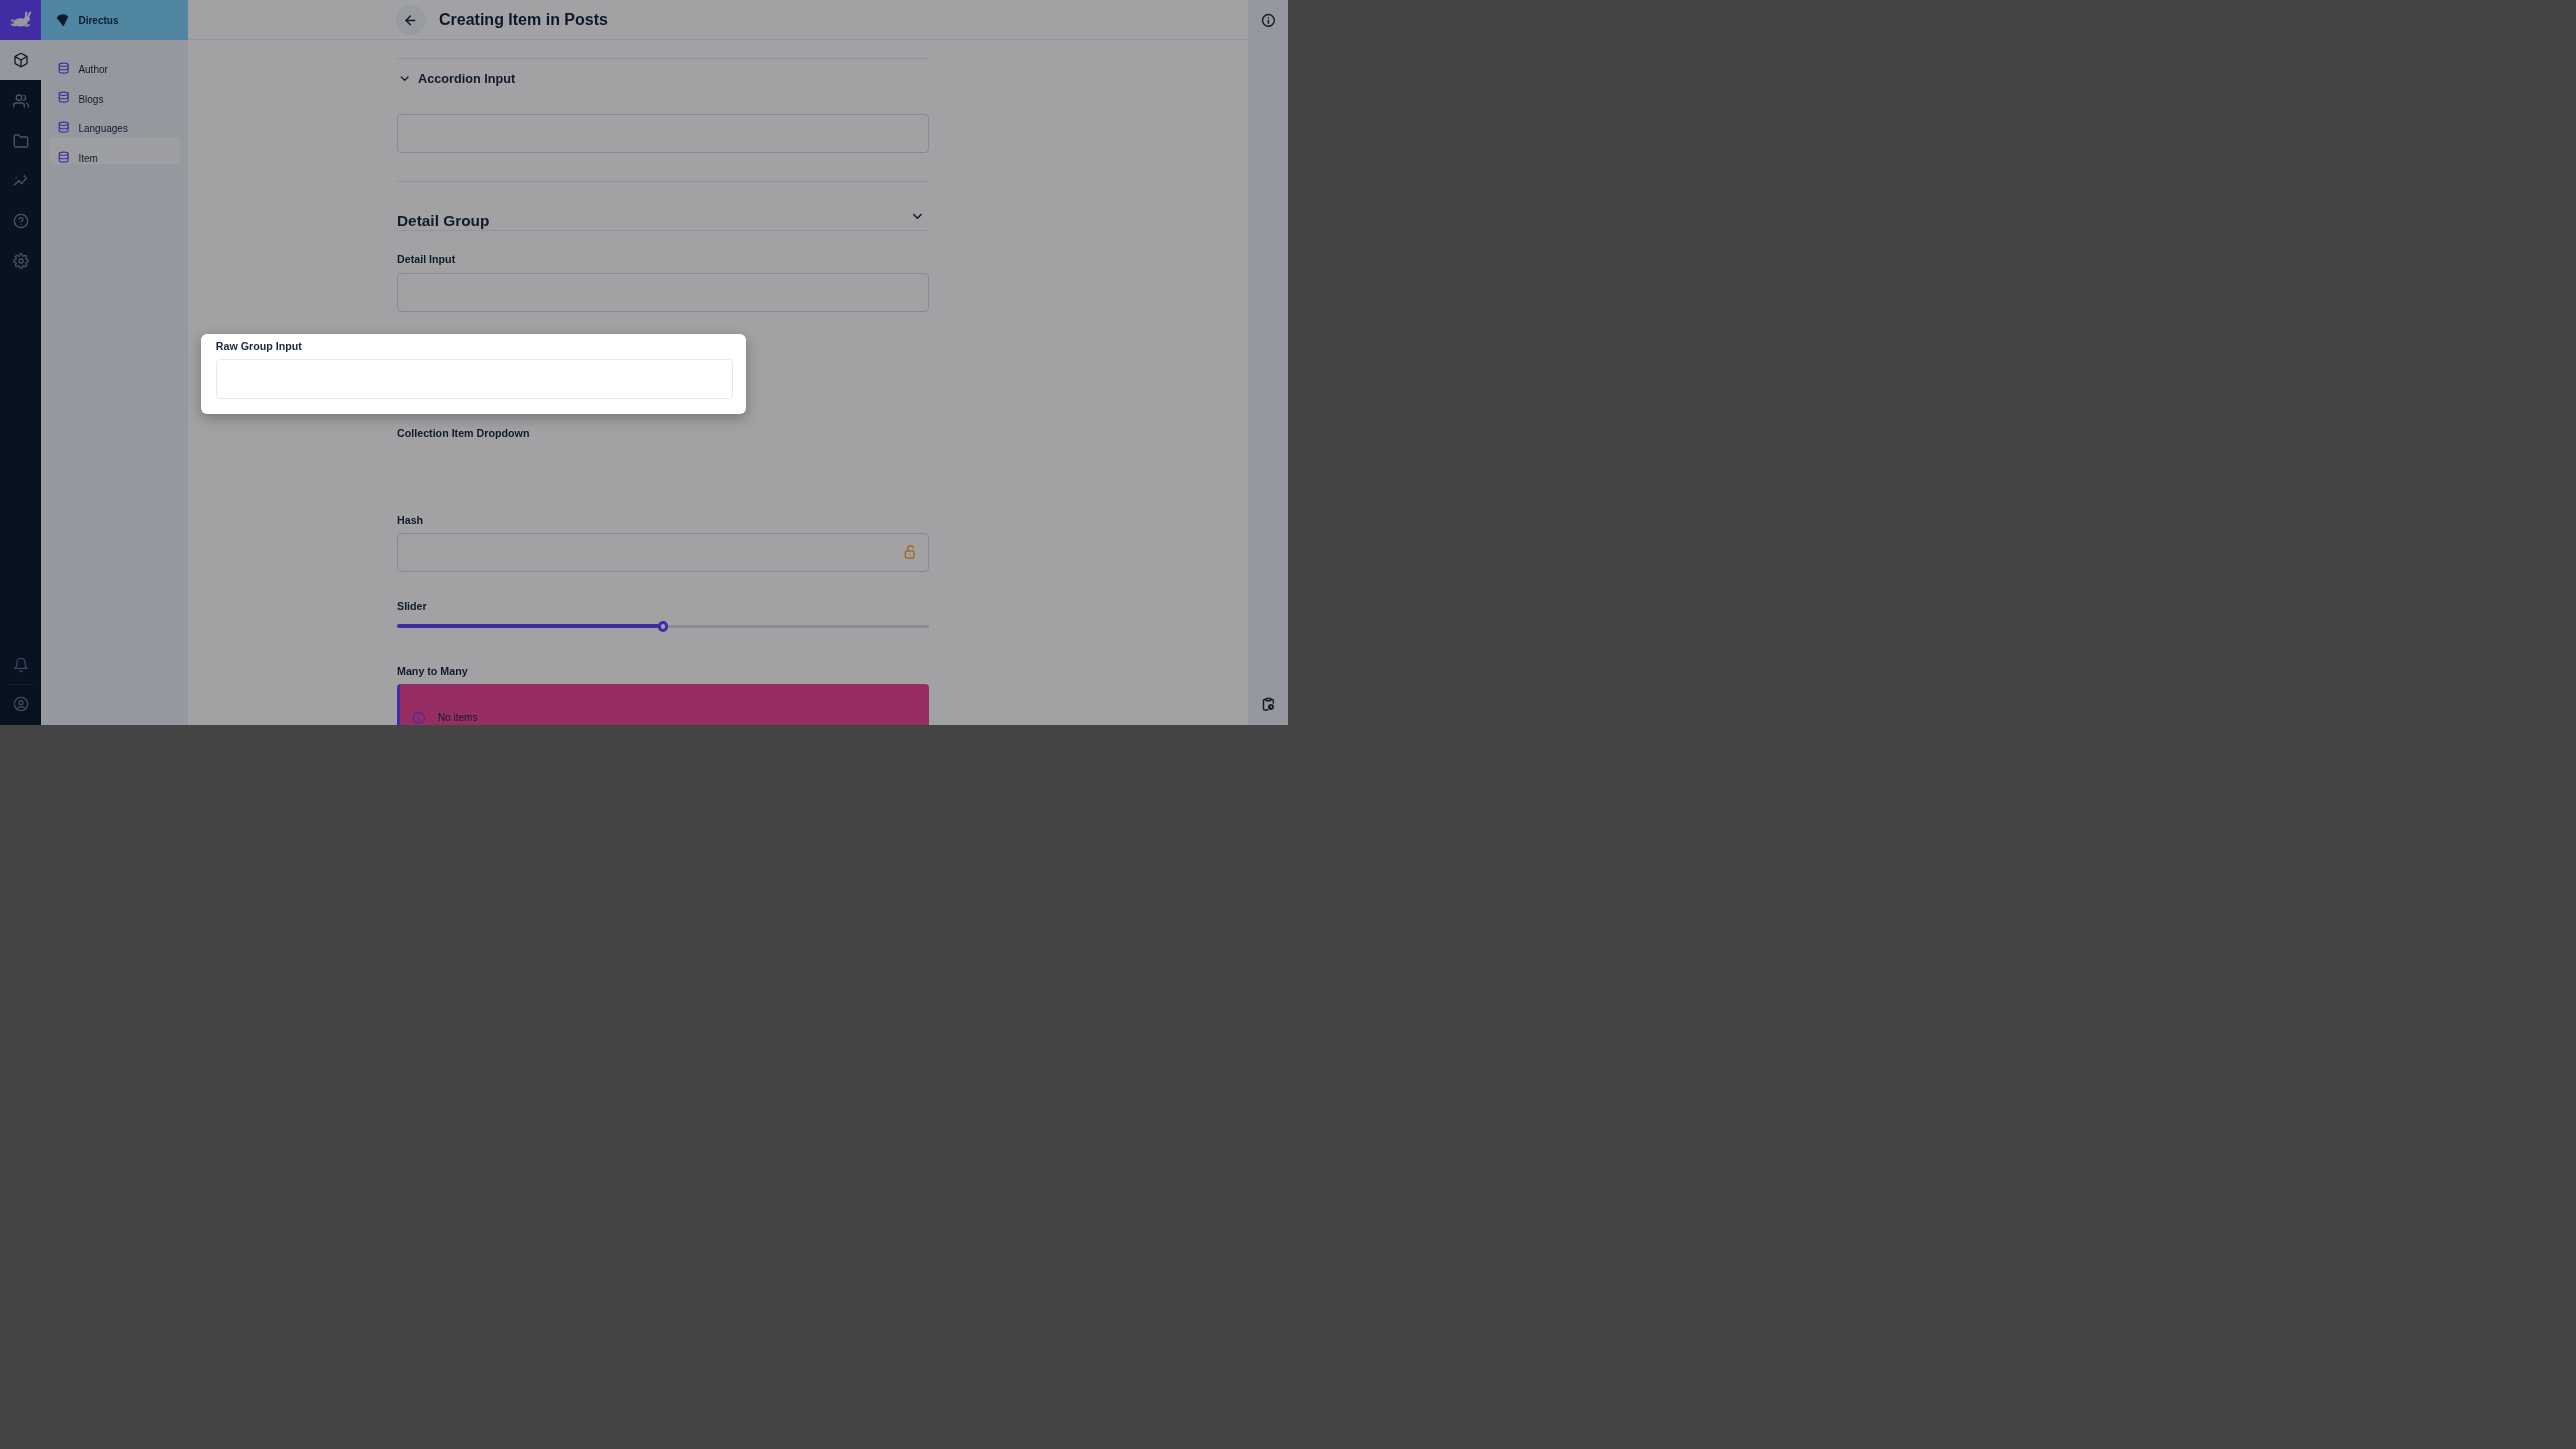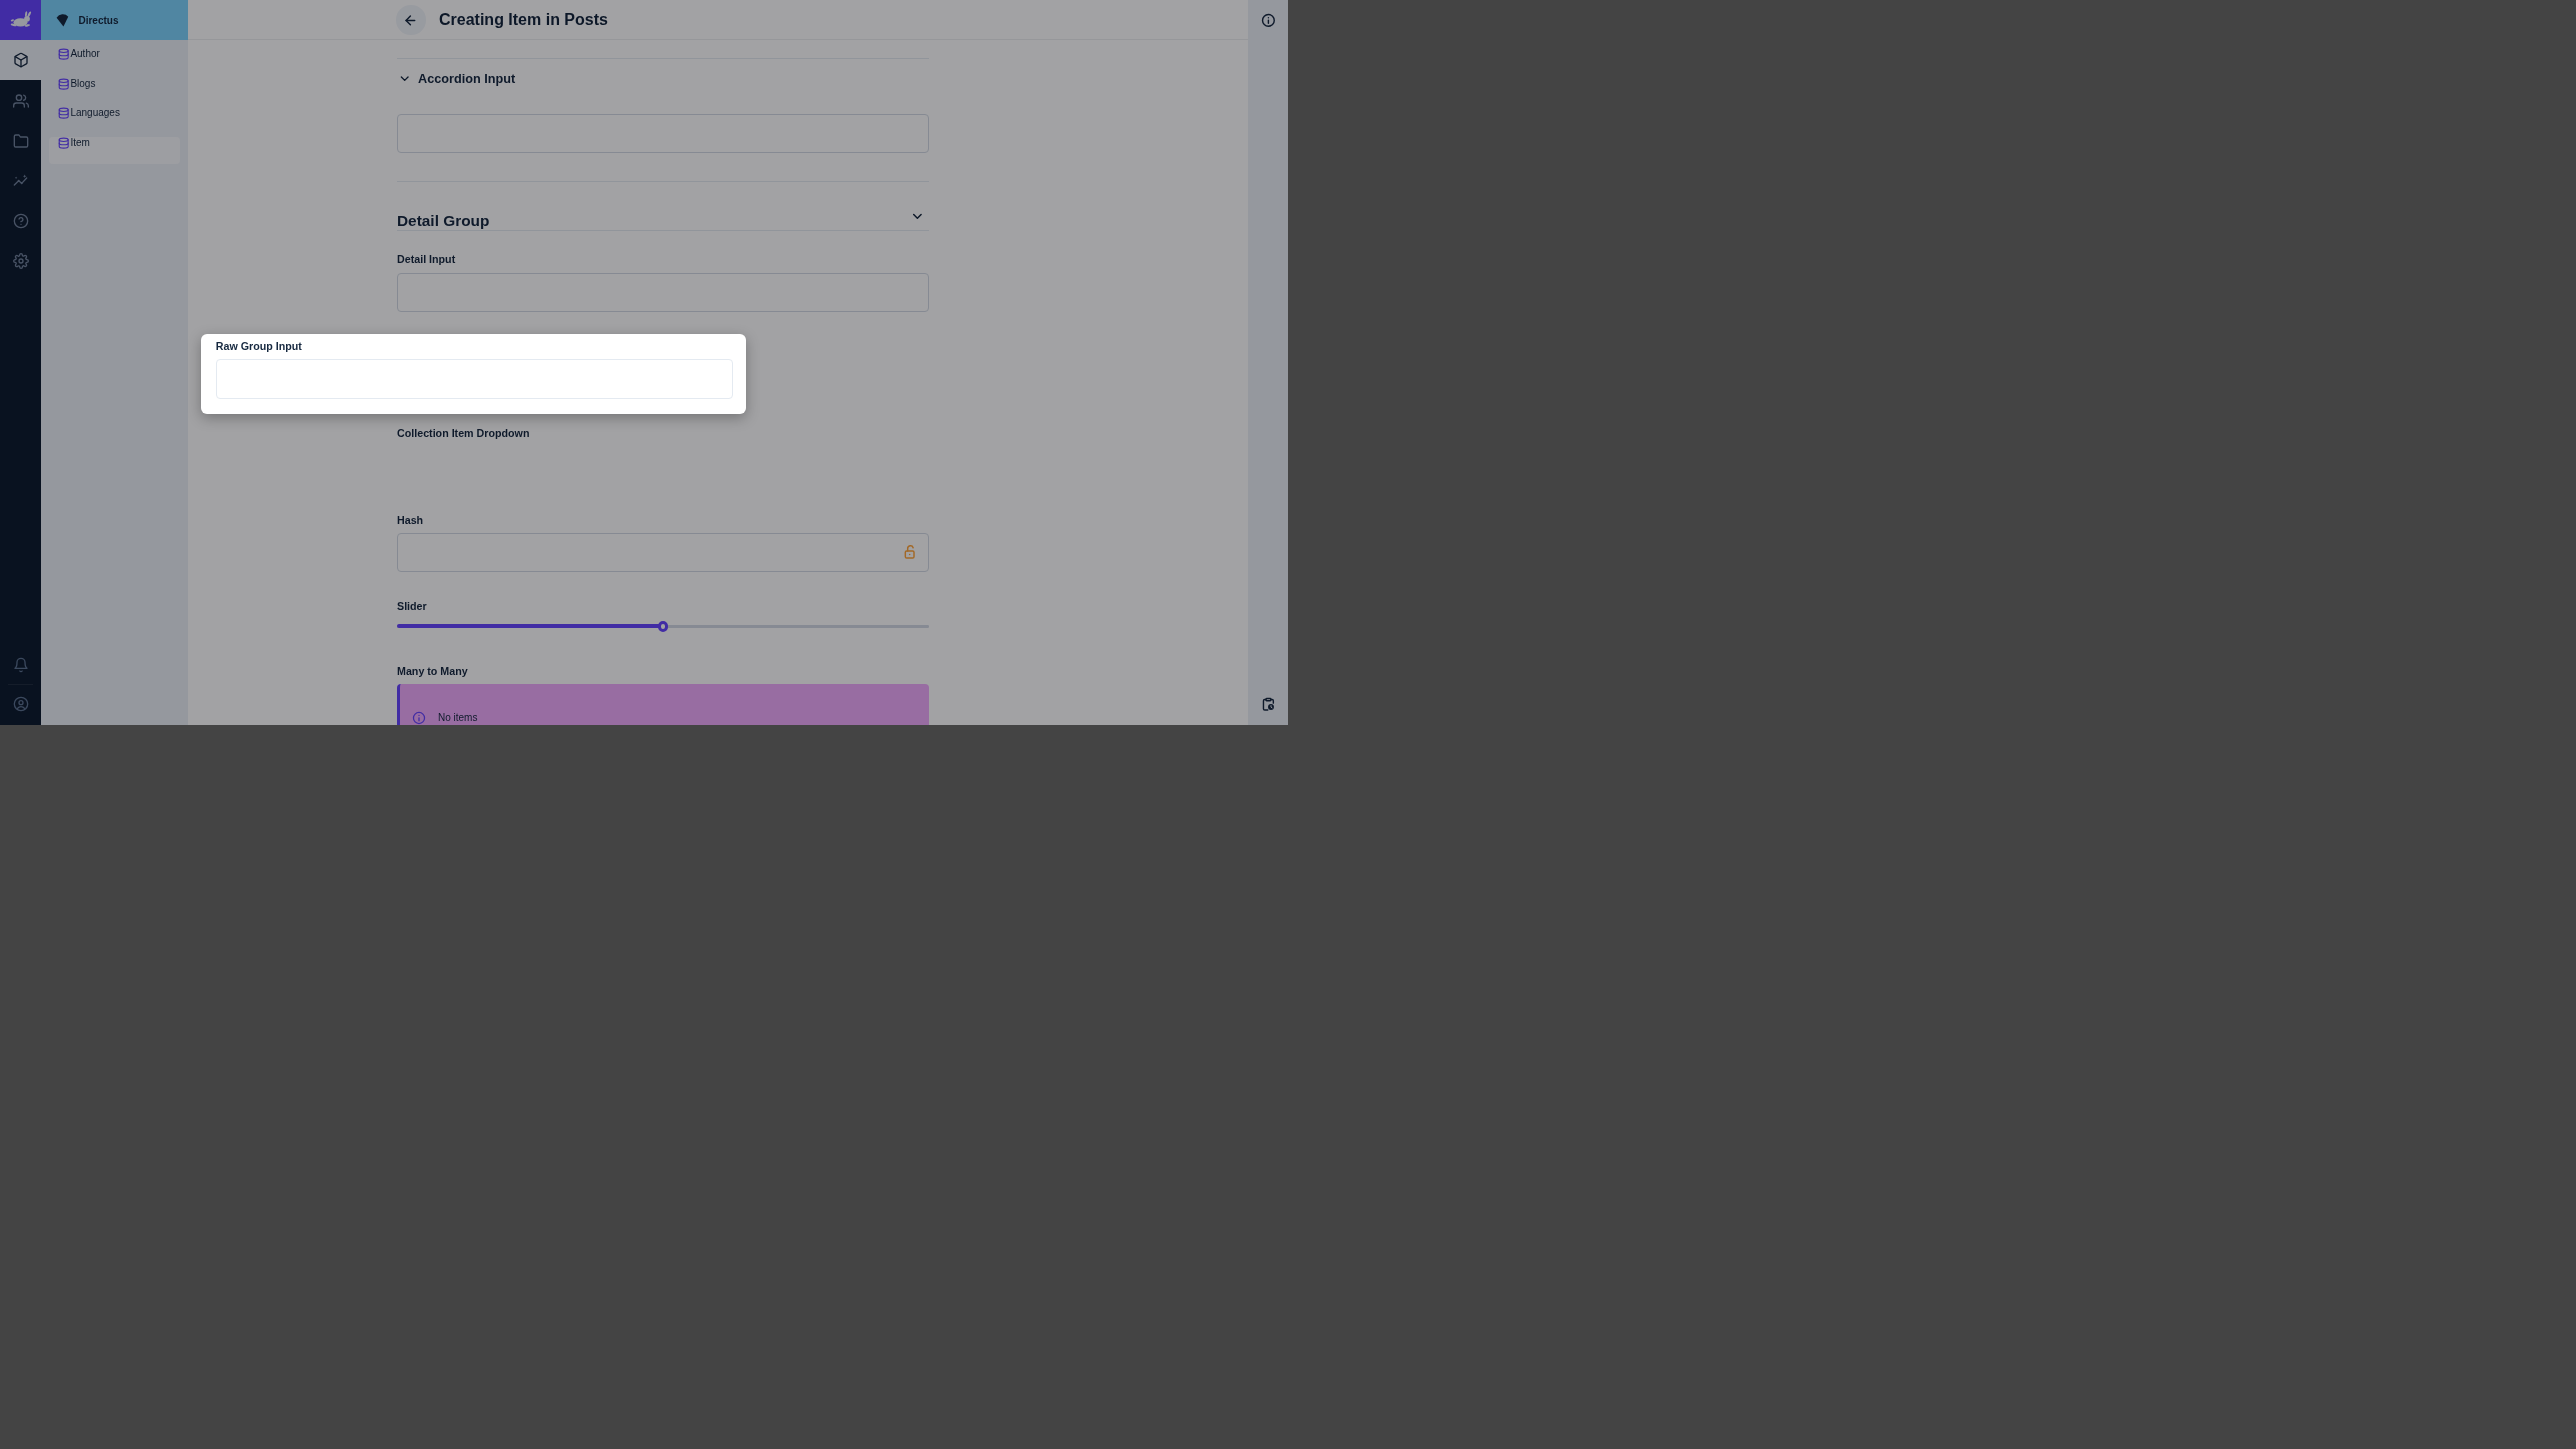--- a/index.html
+++ b/index.html
@@ -18,21 +18,21 @@
   .module-tile svg,.mb-foot svg{width:16px;height:16px;}
   .mb-foot{position:absolute;left:0;width:41px;height:40px;display:flex;align-items:center;justify-content:center;color:#5d7290;cursor:pointer;}
   .mb-divider{position:absolute;left:8px;width:25px;height:1.3px;background:rgba(255,255,255,0.08);}
 
   
   .sidebar{position:absolute;left:41px;top:0;width:147px;height:725px;background:#ebeff5;z-index:1;}
   .project-bar{position:absolute;left:0;top:0;width:147px;height:40px;background:#7dd3fc;display:flex;align-items:center;gap:6.7px;padding-left:13.4px;cursor:pointer;}
   .project-bar svg{width:17.4px;height:17.4px;flex:0 0 auto;}
   .project-name{font-size:10px;font-weight:700;color:var(--heading);}
   .nav-list{position:absolute;left:8px;top:48px;width:131px;display:flex;flex-direction:column;gap:2.7px;}
-  .nav-item{height:27px;border-radius:4px;display:flex;align-items:flex-start;padding:0 8px;cursor:pointer;}
+  .nav-item{height:27px;border-radius:4px;display:flex;align-items:flex-end;gap:8px;padding:0 8px;cursor:pointer;}
   .nav-item.active{background:#f7f9fc;}
   .nav-item svg{width:13.4px;height:13.4px;color:var(--accent);flex:0 0 auto;}
   .nav-label{font-size:10px;font-weight:500;color:var(--heading);}
 
   
   .main{position:absolute;left:188px;top:0;width:1061px;height:725px;background:#fff;z-index:1;}
   .topbar{position:absolute;left:0;top:0;width:100%;height:40px;background:#fff;border-bottom:0.7px solid rgba(23,41,64,0.08);}
   .back-btn{position:absolute;left:208px;top:5.4px;width:29.5px;height:29.5px;border-radius:50%;background:#f0f4f9;display:flex;align-items:center;justify-content:center;color:var(--heading);cursor:pointer;}
   .back-btn svg{width:14.8px;height:14.8px;}
   .page-title{position:absolute;left:251px;top:0;height:40px;display:flex;align-items:center;font-size:16px;font-weight:700;color:#14253c;}
@@ -50,21 +50,21 @@
   .hash-wrap .input{left:0;top:0;width:100%;}
   .lock{position:absolute;right:10.7px;top:11.4px;width:16px;height:16px;color:var(--warning);}
 
   
   .slider{position:absolute;left:209px;width:532px;height:10.7px;cursor:pointer;}
   .slider .track{position:absolute;left:0;top:4px;width:100%;height:2.7px;border-radius:1.3px;background:#d3dae4;}
   .slider .fill{position:absolute;left:0;top:3.4px;height:4px;border-radius:2px;background:var(--accent);}
   .slider .thumb{position:absolute;top:0;width:10.7px;height:10.7px;margin-left:-5.4px;border-radius:50%;background:#fff;border:3px solid var(--accent);cursor:grab;}
 
   
-  .notice{position:absolute;left:209px;width:532px;height:67px;background:#f0abfc;border-left:3px solid var(--accent);border-radius:4px;display:flex;align-items:center;gap:12px;padding-left:12px;}
+  .notice{position:absolute;left:209px;width:532px;height:67px;background:#ec4899;border-left:3px solid var(--accent);border-radius:4px;display:flex;align-items:center;gap:12px;padding-left:12px;}
   .notice svg{width:14px;height:14px;color:var(--accent);flex:0 0 auto;}
   .notice-text{font-size:10px;font-weight:500;color:var(--heading);}
 
   
   .right-bar{position:absolute;left:1248px;top:0;width:40px;height:725px;background:#ebeff5;z-index:1;}
   .rb-btn{position:absolute;left:0;width:40px;height:40px;display:flex;align-items:center;justify-content:center;color:var(--heading);cursor:pointer;}
   .rb-btn svg{width:14.8px;height:14.8px;}
 
   
   .dim{position:absolute;inset:0;background:rgba(3,4,7,0.37);z-index:40;}

